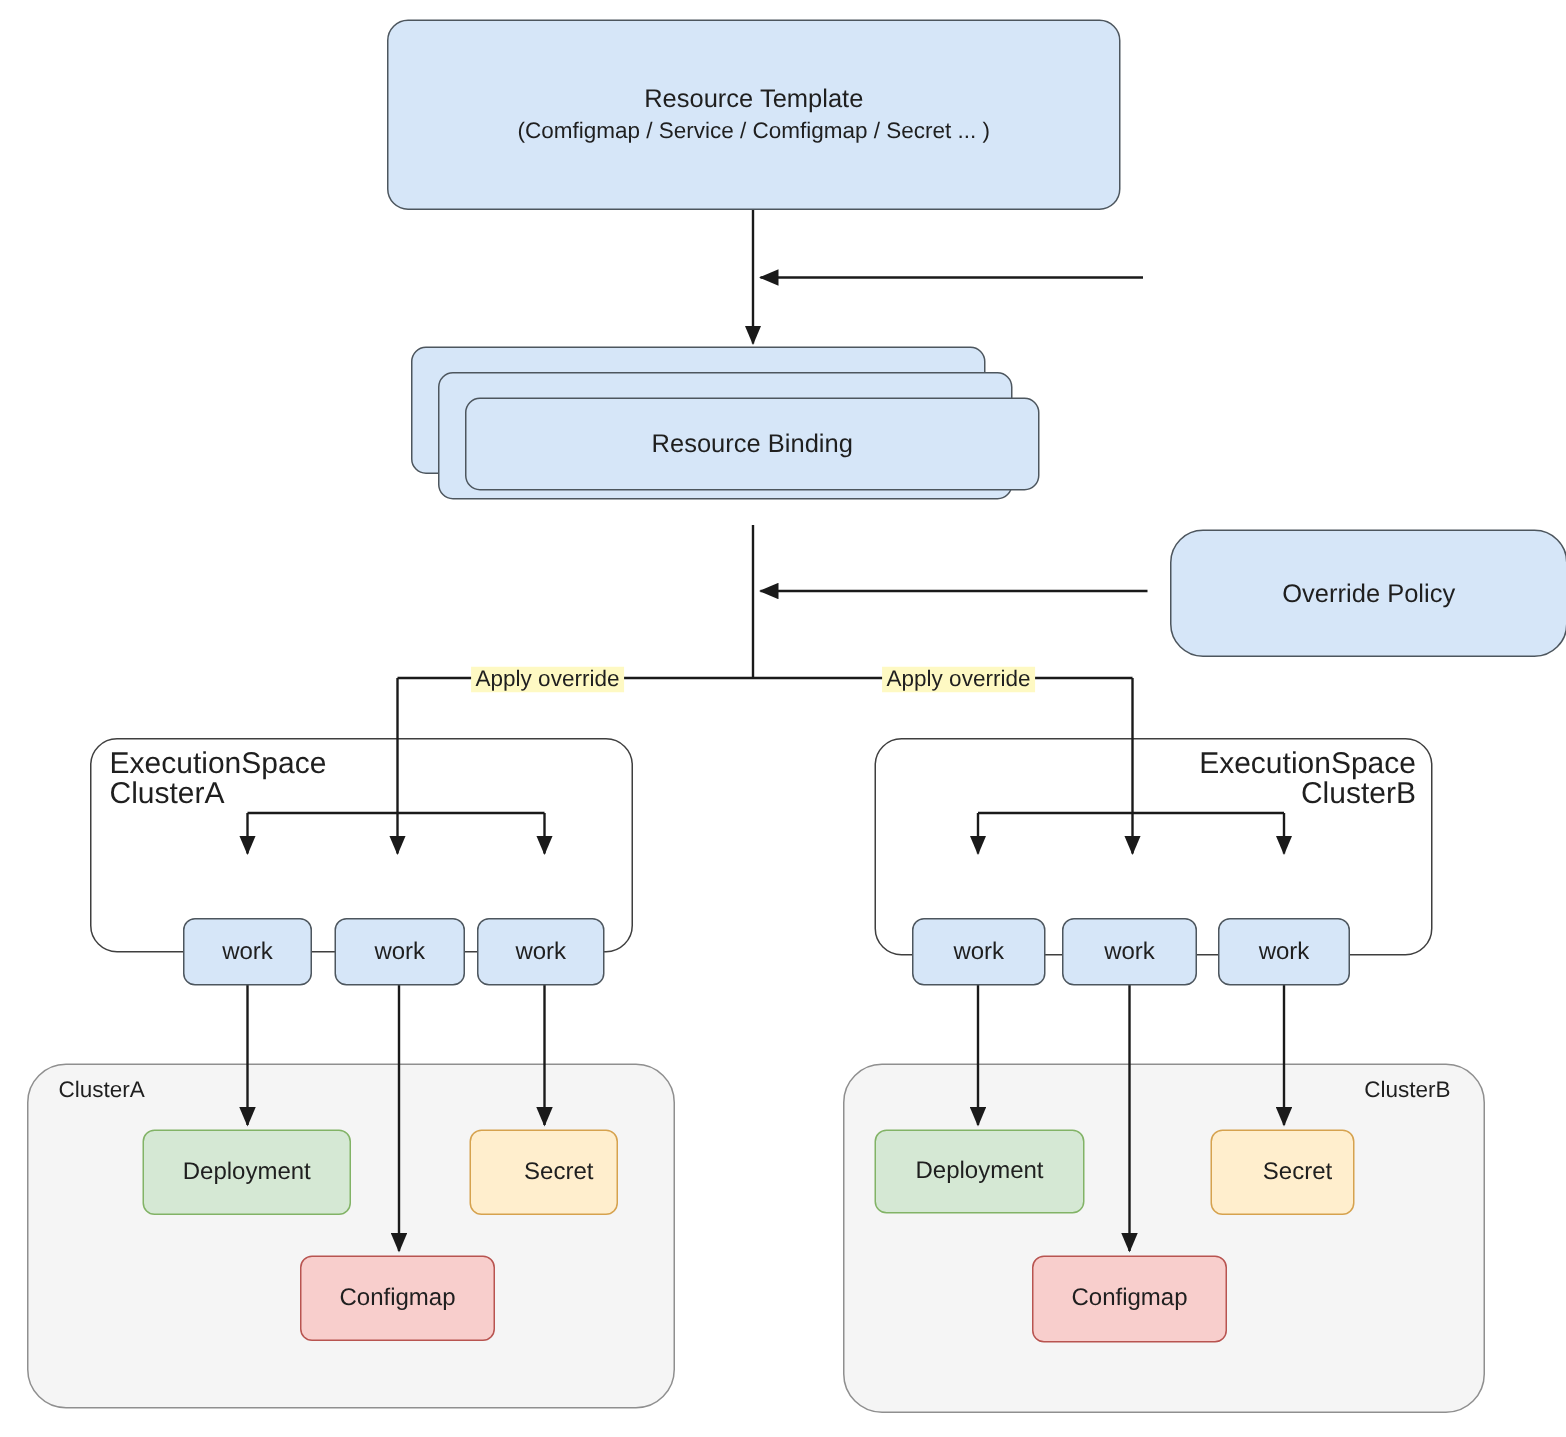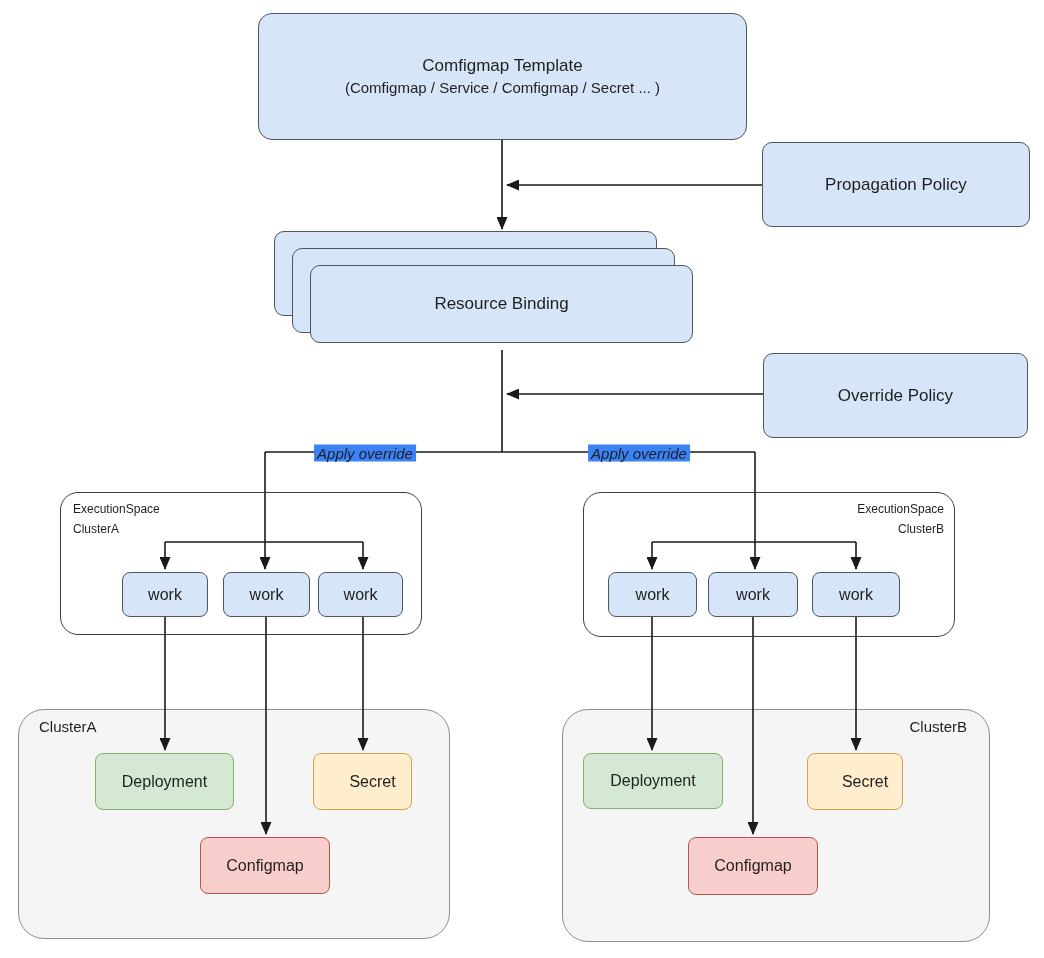--- a/index.html
+++ b/index.html
@@ -14,40 +14,40 @@
 
   .node{display:flex;align-items:center;justify-content:center;text-align:center;}
   .blue{background:var(--node-blue-fill,#d6e6f8);border:1.7px solid var(--node-blue-border,#4d565e);}
   .rt{border-radius:14px;flex-direction:column;line-height:22px;}
   .rt .t1{font-size:17px;}
   .rt .t2{font-size:15px;}
   .rt .t3{font-size:16px;font-weight:bold;}
   .policy{border-radius:10px;font-size:17px;}
   .stack-card{border-radius:10px;}
   .binding-front{font-size:17px;}
-  .workbox{border-radius:8px;font-size:16px;}
+  .workbox{border-radius:8px;font-size:16px;margin-top:40px;}
 
   .execspace{border:1.7px solid #3f3f3f;border-radius:18px;background:transparent;}
-  .execspace .lbl{position:absolute;font-size:12px;line-height:20px;}
+  .execspace .lbl{position:absolute;font-size:20px;line-height:20px;}
   .execspace .lbl.tl{left:12px;top:6px;text-align:left;}
   .execspace .lbl.tr{right:10px;top:6px;text-align:right;}
 
   .cluster{background:var(--cluster-fill,#f5f5f5);border:1.7px solid var(--cluster-border,#8f8f8f);border-radius:26px;}
   .cluster .lbl{position:absolute;font-size:15px;}
   .cluster .lbl.tl{left:20px;top:8px;}
   .cluster .lbl.tr{right:22px;top:8px;}
 
   .res{border-radius:8px;font-size:16px;}
   .green{background:var(--node-green-fill,#d5e8d4);border:1.7px solid var(--node-green-border,#82b366);text-align:right;}
   .orange{background:var(--node-orange-fill,#ffeecd);border:1.7px solid var(--node-orange-border,#d6a24e);padding-left:20px;}
   .red{background:var(--node-red-fill,#f8cecc);border:1.7px solid var(--node-red-border,#b85450);}
 
   .edge-label{
-    position:absolute;transform:translate(-50%,-50%);background:#3b82f6;
-    padding:0 3px;font-size:15px;white-space:nowrap;font-style:italic;
+    position:absolute;transform:translate(-50%,-50%);background:#fef9c3;
+    padding:0 3px;font-size:15px;white-space:nowrap;
   }
 </style>
 </head>
 <body>
 
 <div class="canvas">
 
   <div class="abs execspace" style="left:60px;top:492px;width:362px;height:143px;">
     <div class="lbl tl">
       <div>ExecutionSpace</div>
@@ -100,35 +100,32 @@
     <path d="M165,617 L165,750" marker-end="url(#arw)"></path>
     <path d="M266,617 L266,834" marker-end="url(#arw)"></path>
     <path d="M363,617 L363,750" marker-end="url(#arw)"></path>
 
     <path d="M652,617 L652,750" marker-end="url(#arw)"></path>
     <path d="M753,617 L753,834" marker-end="url(#arw)"></path>
     <path d="M856,617 L856,750" marker-end="url(#arw)"></path>
   </svg>
 
   <div class="abs node blue rt" style="left:258px;top:13px;width:489px;height:127px;">
-    <div class="t1">Comfigmap Template</div>
+    <div class="t1">Resource Template</div>
     <div class="t2">(Comfigmap / Service / Comfigmap / Secret ... )</div>
   </div>
 
-  <div class="abs node blue policy" style="left:762px;top:142px;width:268px;height:85px;">
-    <span>Propagation Policy</span>
-  </div>
 
   <div class="abs node blue stack-card" style="left:274px;top:231px;width:383px;height:85px;"></div>
   <div class="abs node blue stack-card" style="left:292px;top:248px;width:383px;height:85px;"></div>
-  <div class="abs node blue stack-card binding-front" style="left:310px;top:265px;width:383px;height:78px;">
+  <div class="abs node blue stack-card binding-front" style="left:310px;top:265px;width:383px;height:62px;">
     <span>Resource Binding</span>
   </div>
 
-  <div class="abs node blue policy" style="left:763px;top:353px;width:265px;height:85px;">
+  <div class="abs node blue policy" style="left:780px;top:353px;width:265px;height:85px;border-radius:22px;">
     <span>Override Policy</span>
   </div>
 
   <div class="edge-label" style="left:365px;top:453px;">Apply override</div>
   <div class="edge-label" style="left:639px;top:453px;">Apply override</div>
 
   <div class="abs node blue workbox" style="left:122px;top:572px;width:86px;height:45px;">
     <span>work</span>
   </div>
   <div class="abs node blue workbox" style="left:223px;top:572px;width:87px;height:45px;">

